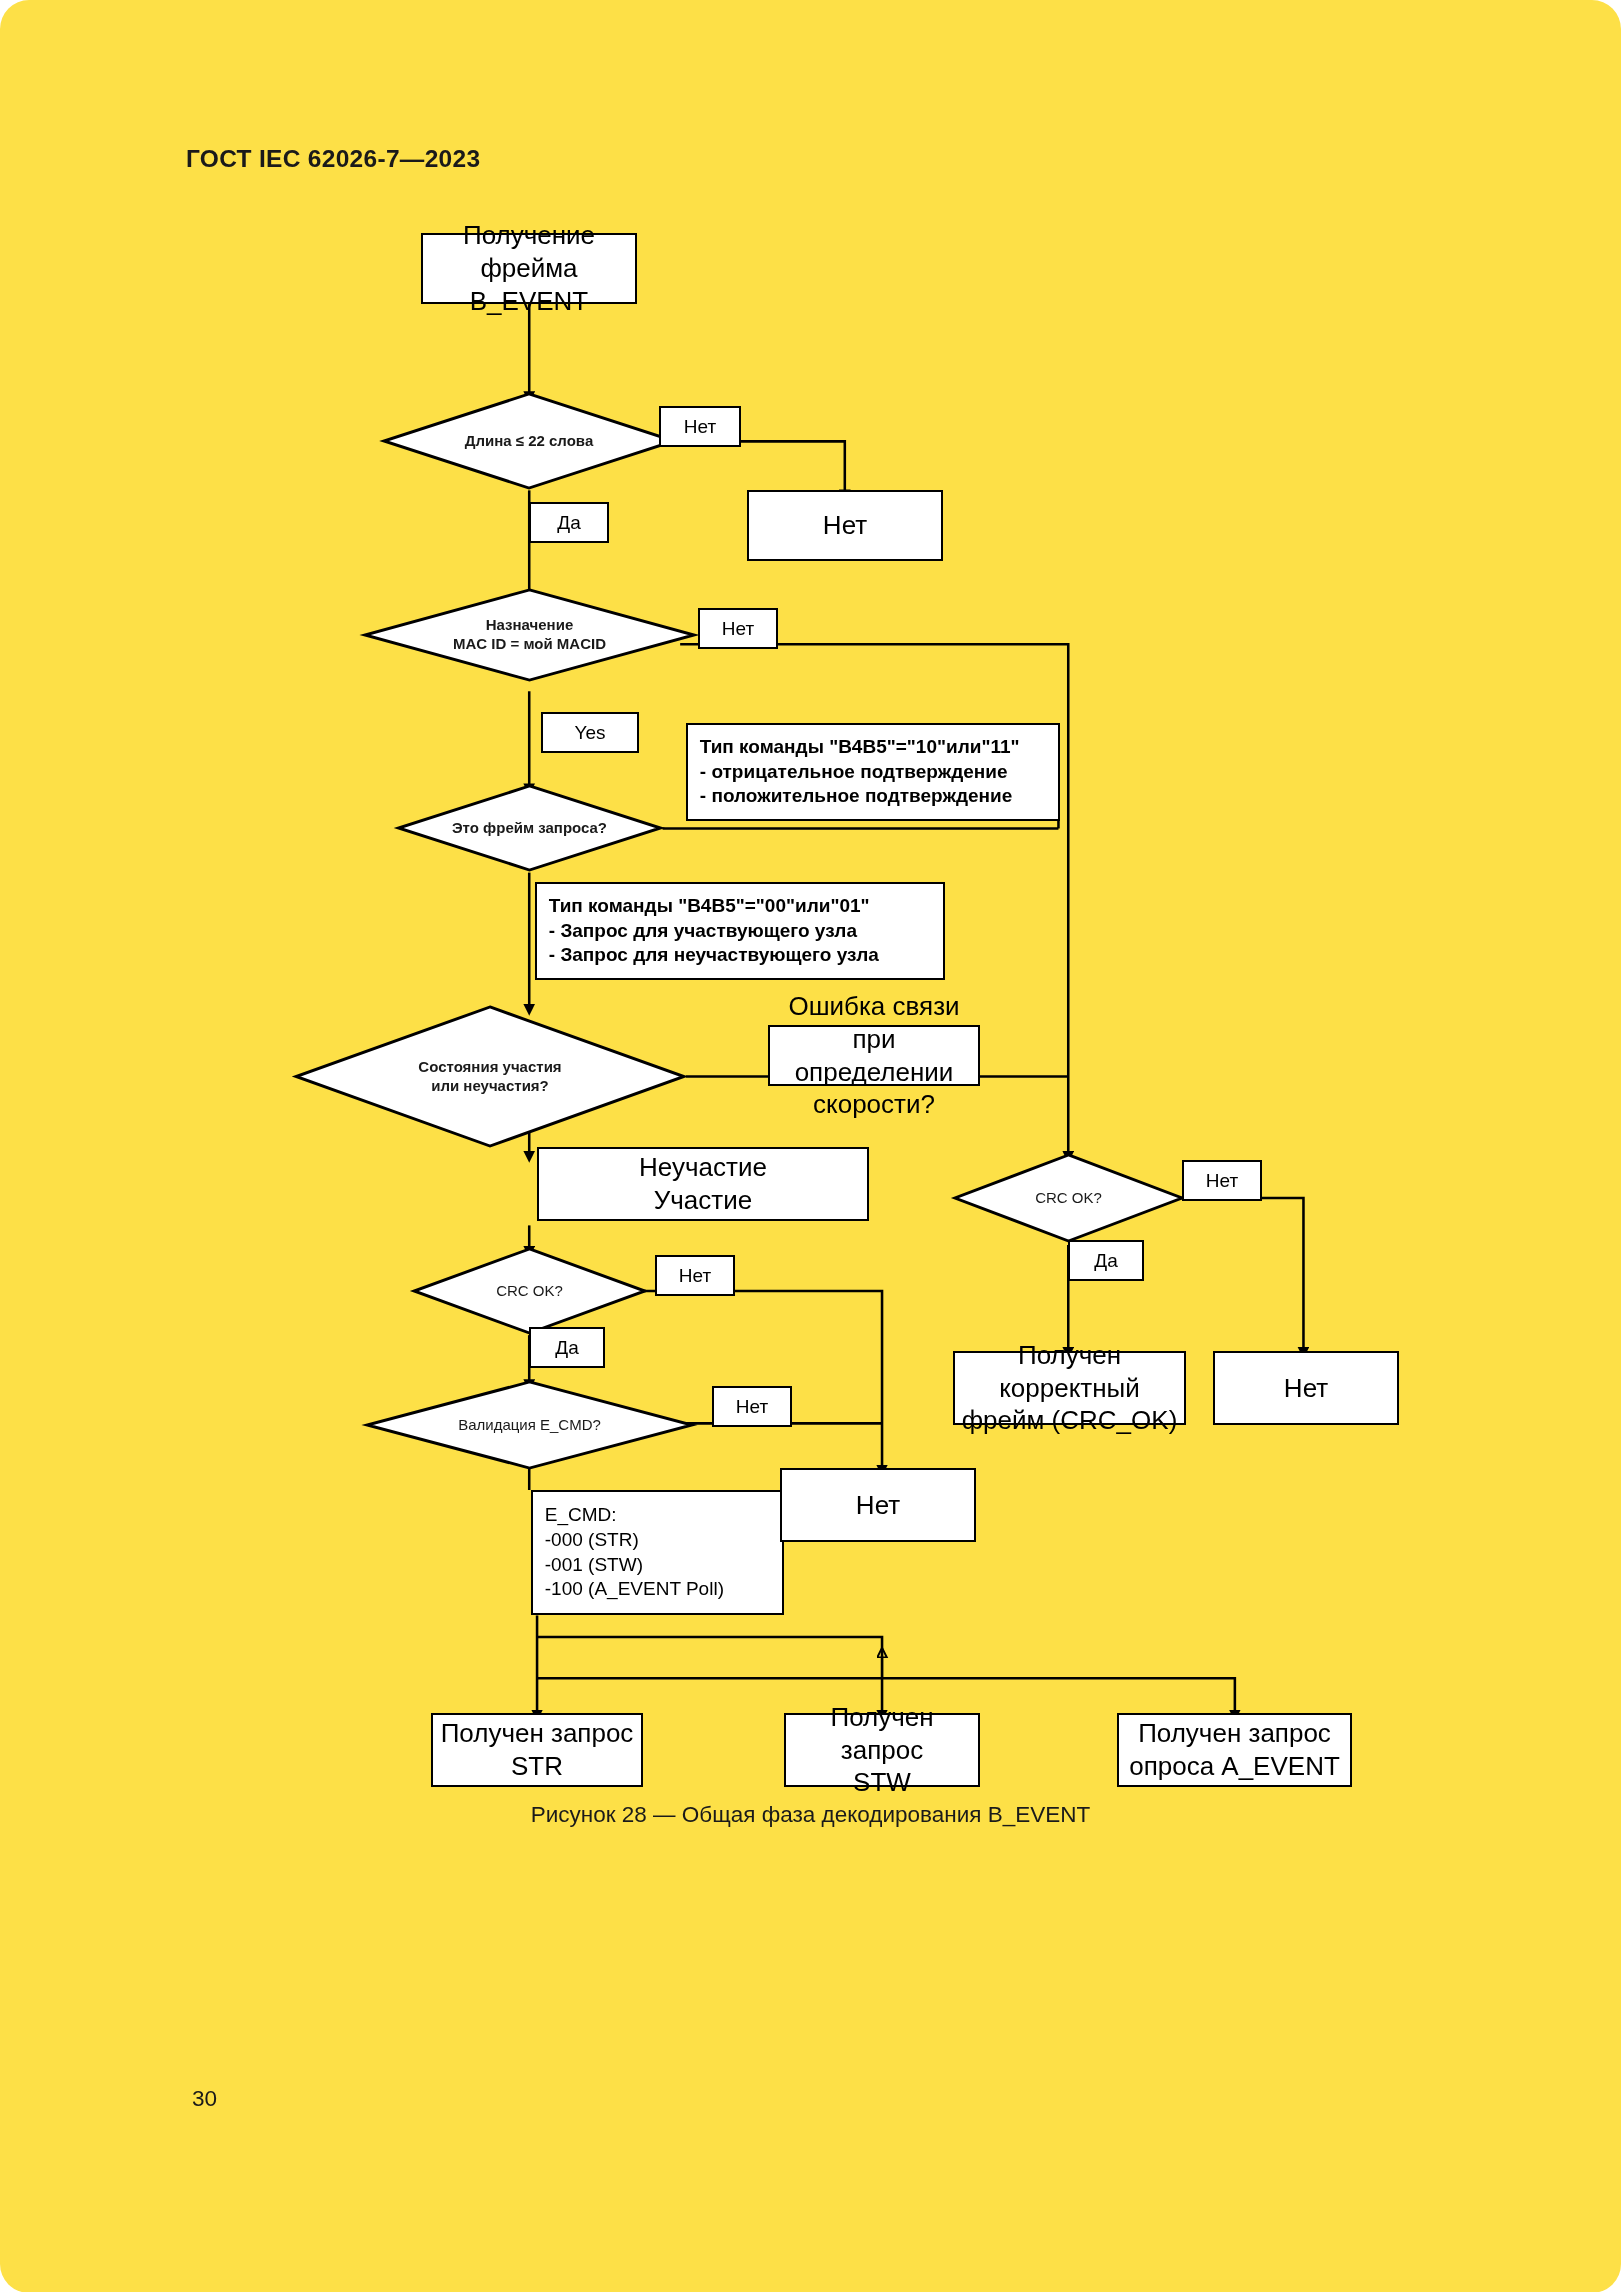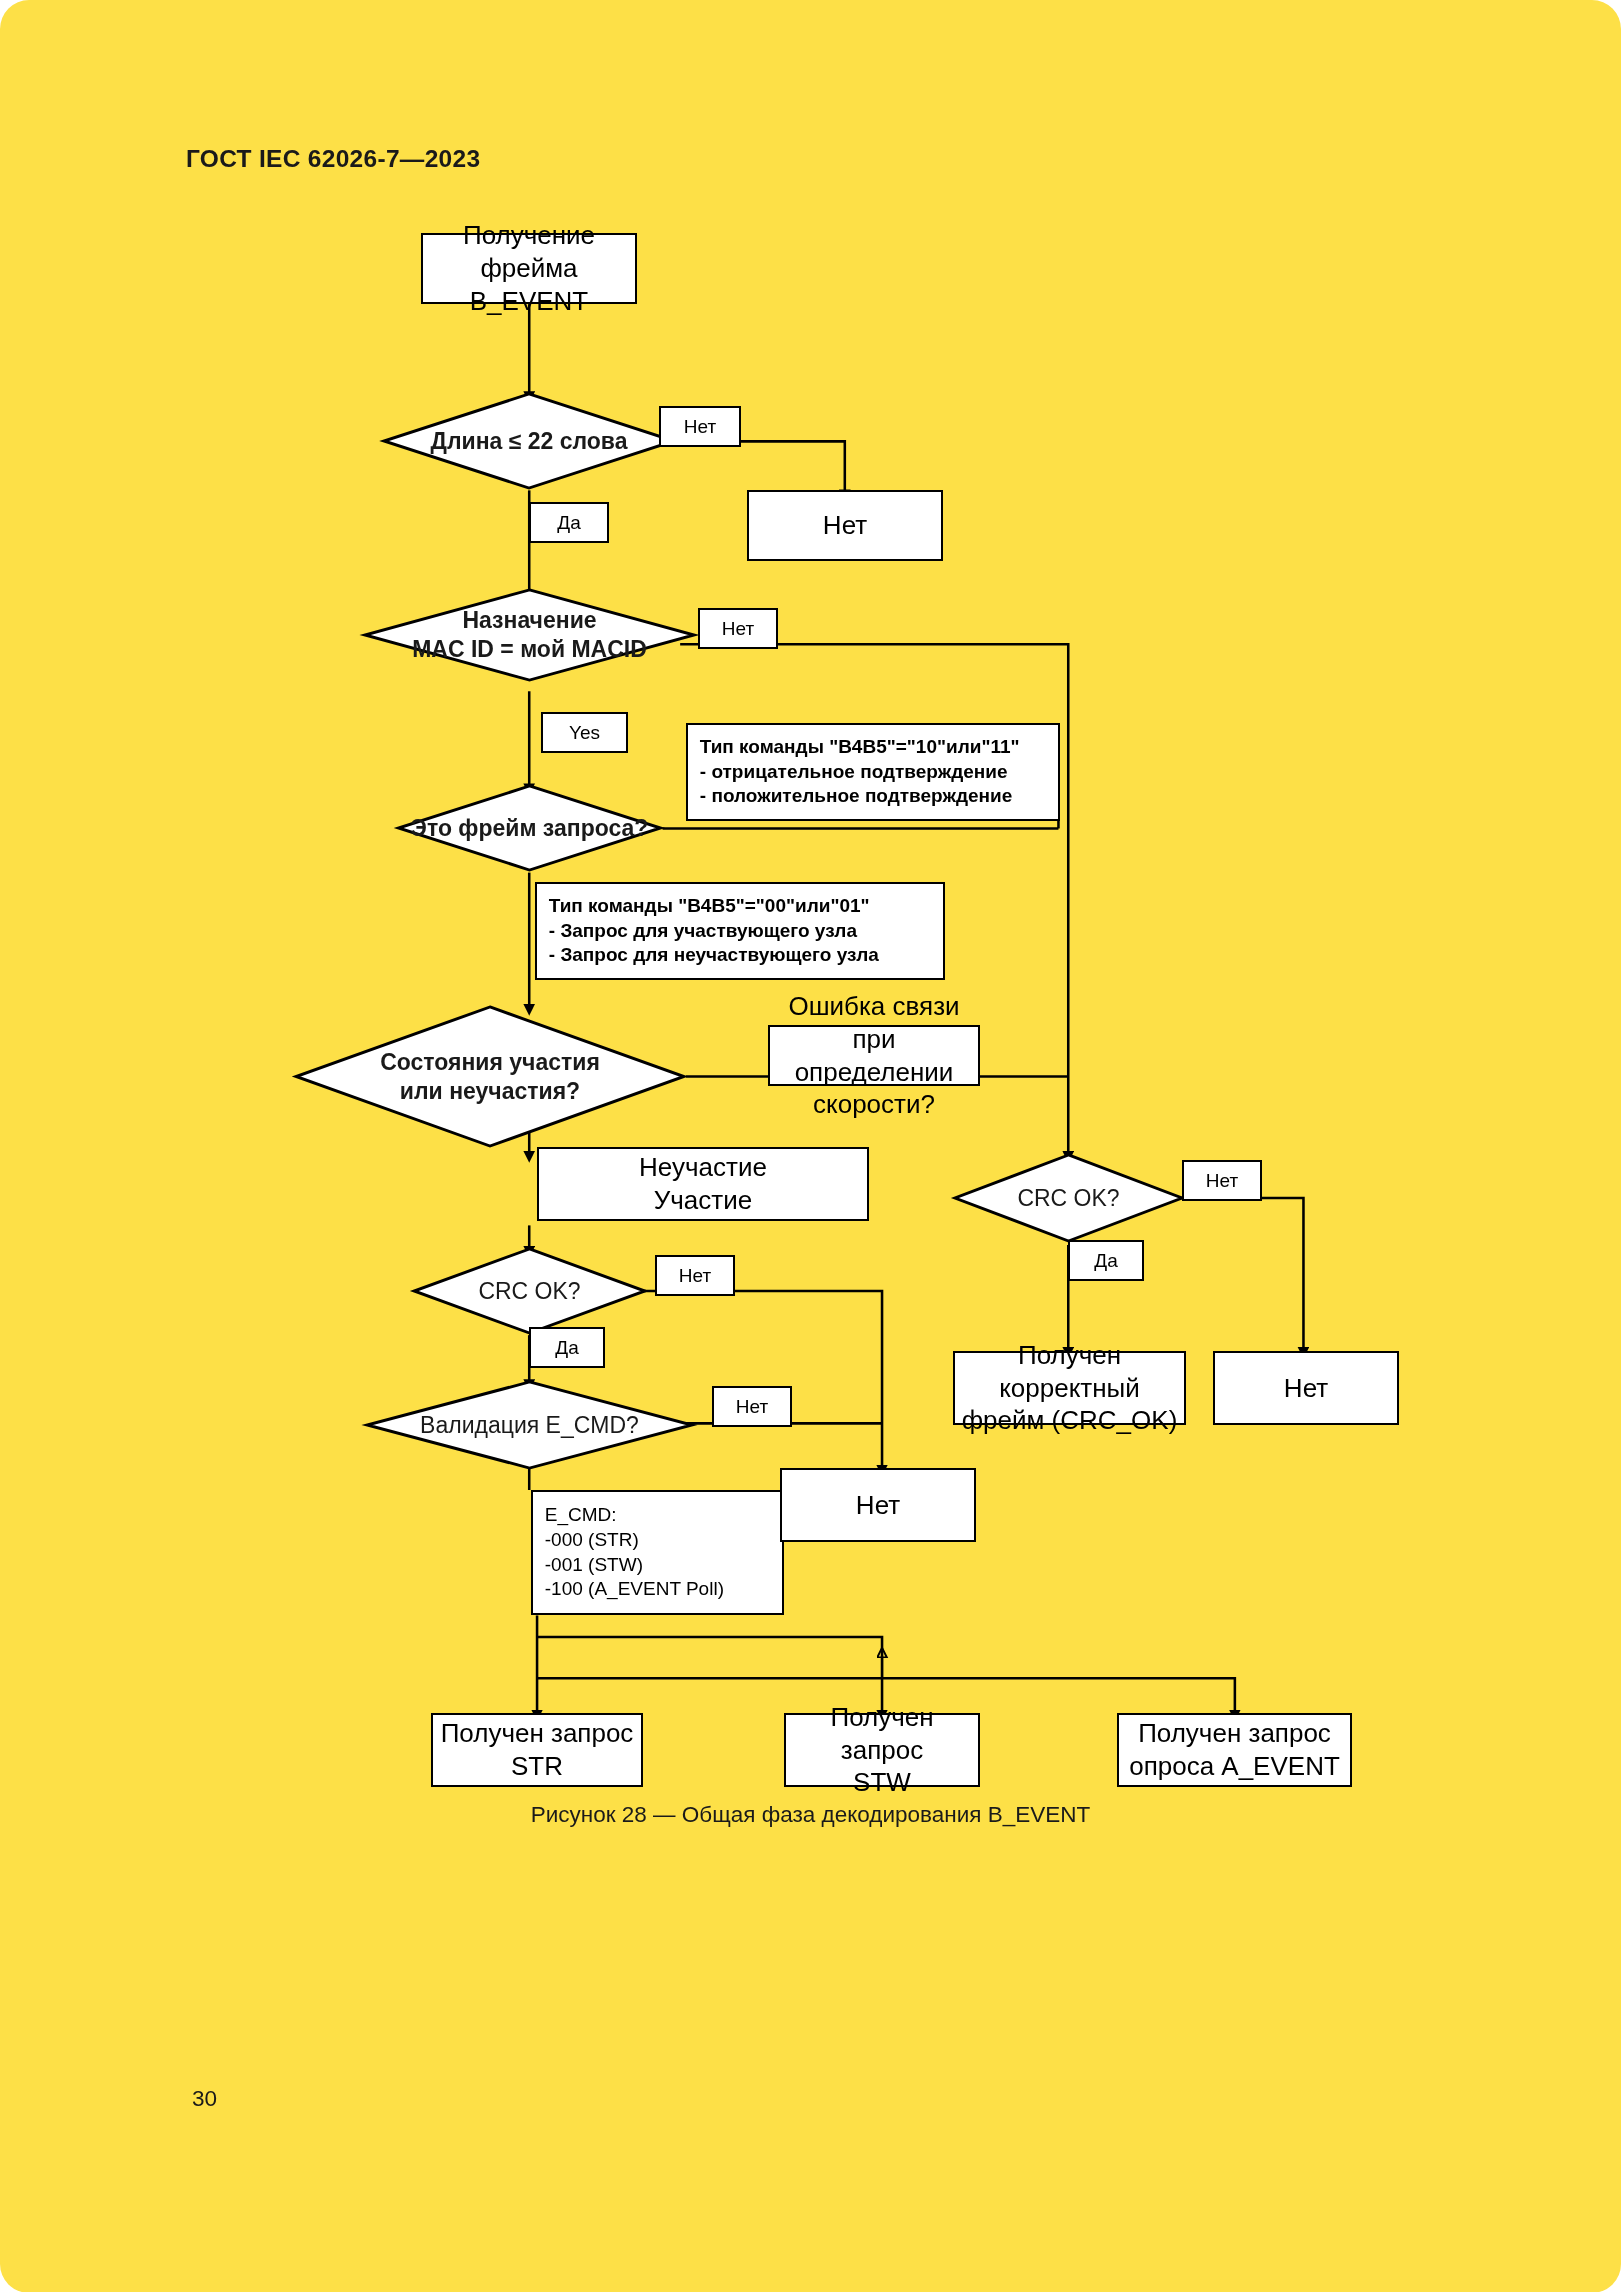--- a/index.html
+++ b/index.html
@@ -93,21 +93,21 @@
     overflow: visible;
   }
   .diamond-text {
     position: absolute;
     left: 0; top: 0;
     width: 100%; height: 100%;
     display: flex;
     align-items: center;
     justify-content: center;
     text-align: center;
-    font-size: 23px;
+    font-size: 15px;
     line-height: 1.25;
     white-space: pre-line;
     pointer-events: none;
   }
   .bold-t { font-weight: bold; }
 </style>
 </head>
 <body>
 
 <div id="page">
@@ -185,21 +185,21 @@
   <div class="diamond-wrap" style="left:363px; top:588px; width:333px; height:94px;">
     <svg width="333" height="94" viewBox="0 0 340 96" xmlns="http://www.w3.org/2000/svg">
       <polygon points="170,2 338,48 170,94 2,48" fill="#fff" stroke="#000" stroke-width="3"></polygon>
     </svg>
     <div class="diamond-text bold-t">Назначение
 MAC ID = мой MACID</div>
   </div>
 
   <div class="node lbl" style="left:698px; top:608px; width:80px; height:41px;">Нет</div>
 
-  <div class="node lbl" style="left:541px; top:712px; width:87px; height:41px;">Yes</div>
+  <div class="node lbl" style="left:541px; top:712px; width:98px; height:41px;">Yes</div>
 
   <div class="node note bold" style="left:686px; top:723px; width:374px; height:98px;">Тип команды "B4B5"="10"или"11"
 - отрицательное подтверждение
 - положительное подтверждение</div>
 
   <div class="diamond-wrap" style="left:396px; top:784px; width:267px; height:88px;">
     <svg width="267" height="88" viewBox="0 0 272 90" xmlns="http://www.w3.org/2000/svg">
       <polygon points="136,2 270,45 136,88 2,45" fill="#fff" stroke="#000" stroke-width="3"></polygon>
     </svg>
     <div class="diamond-text bold-t">Это фрейм запроса?</div>

